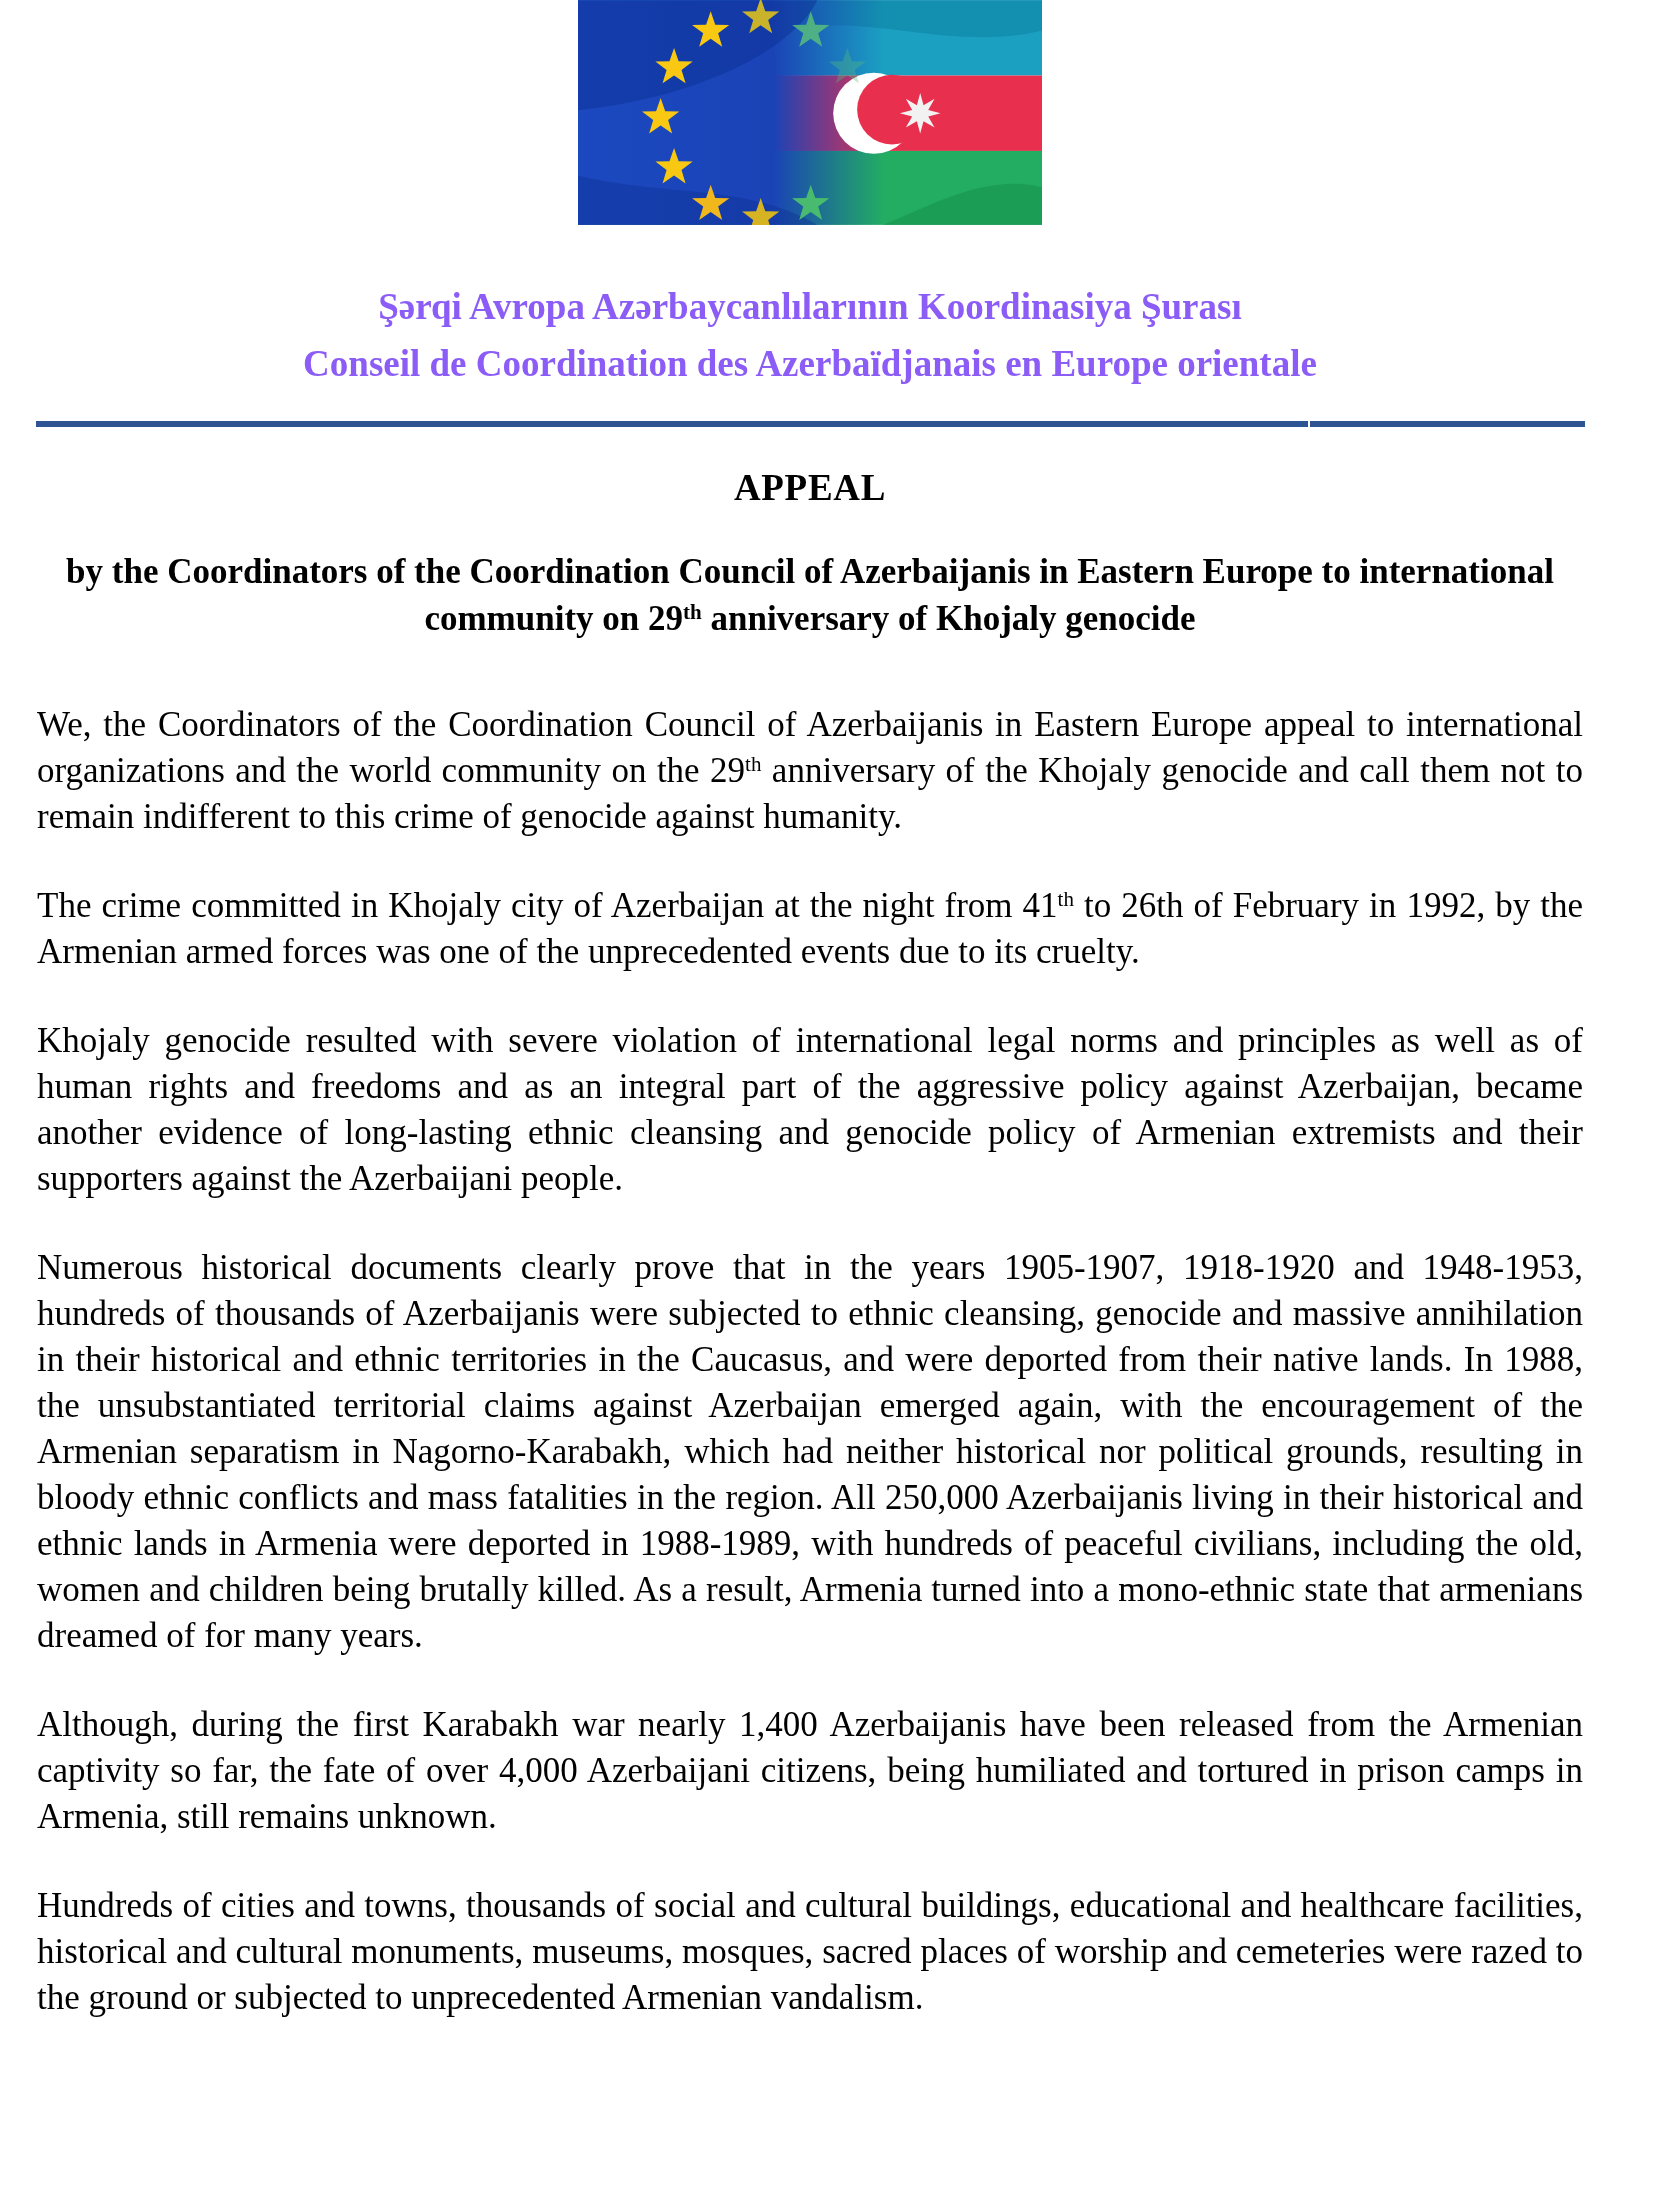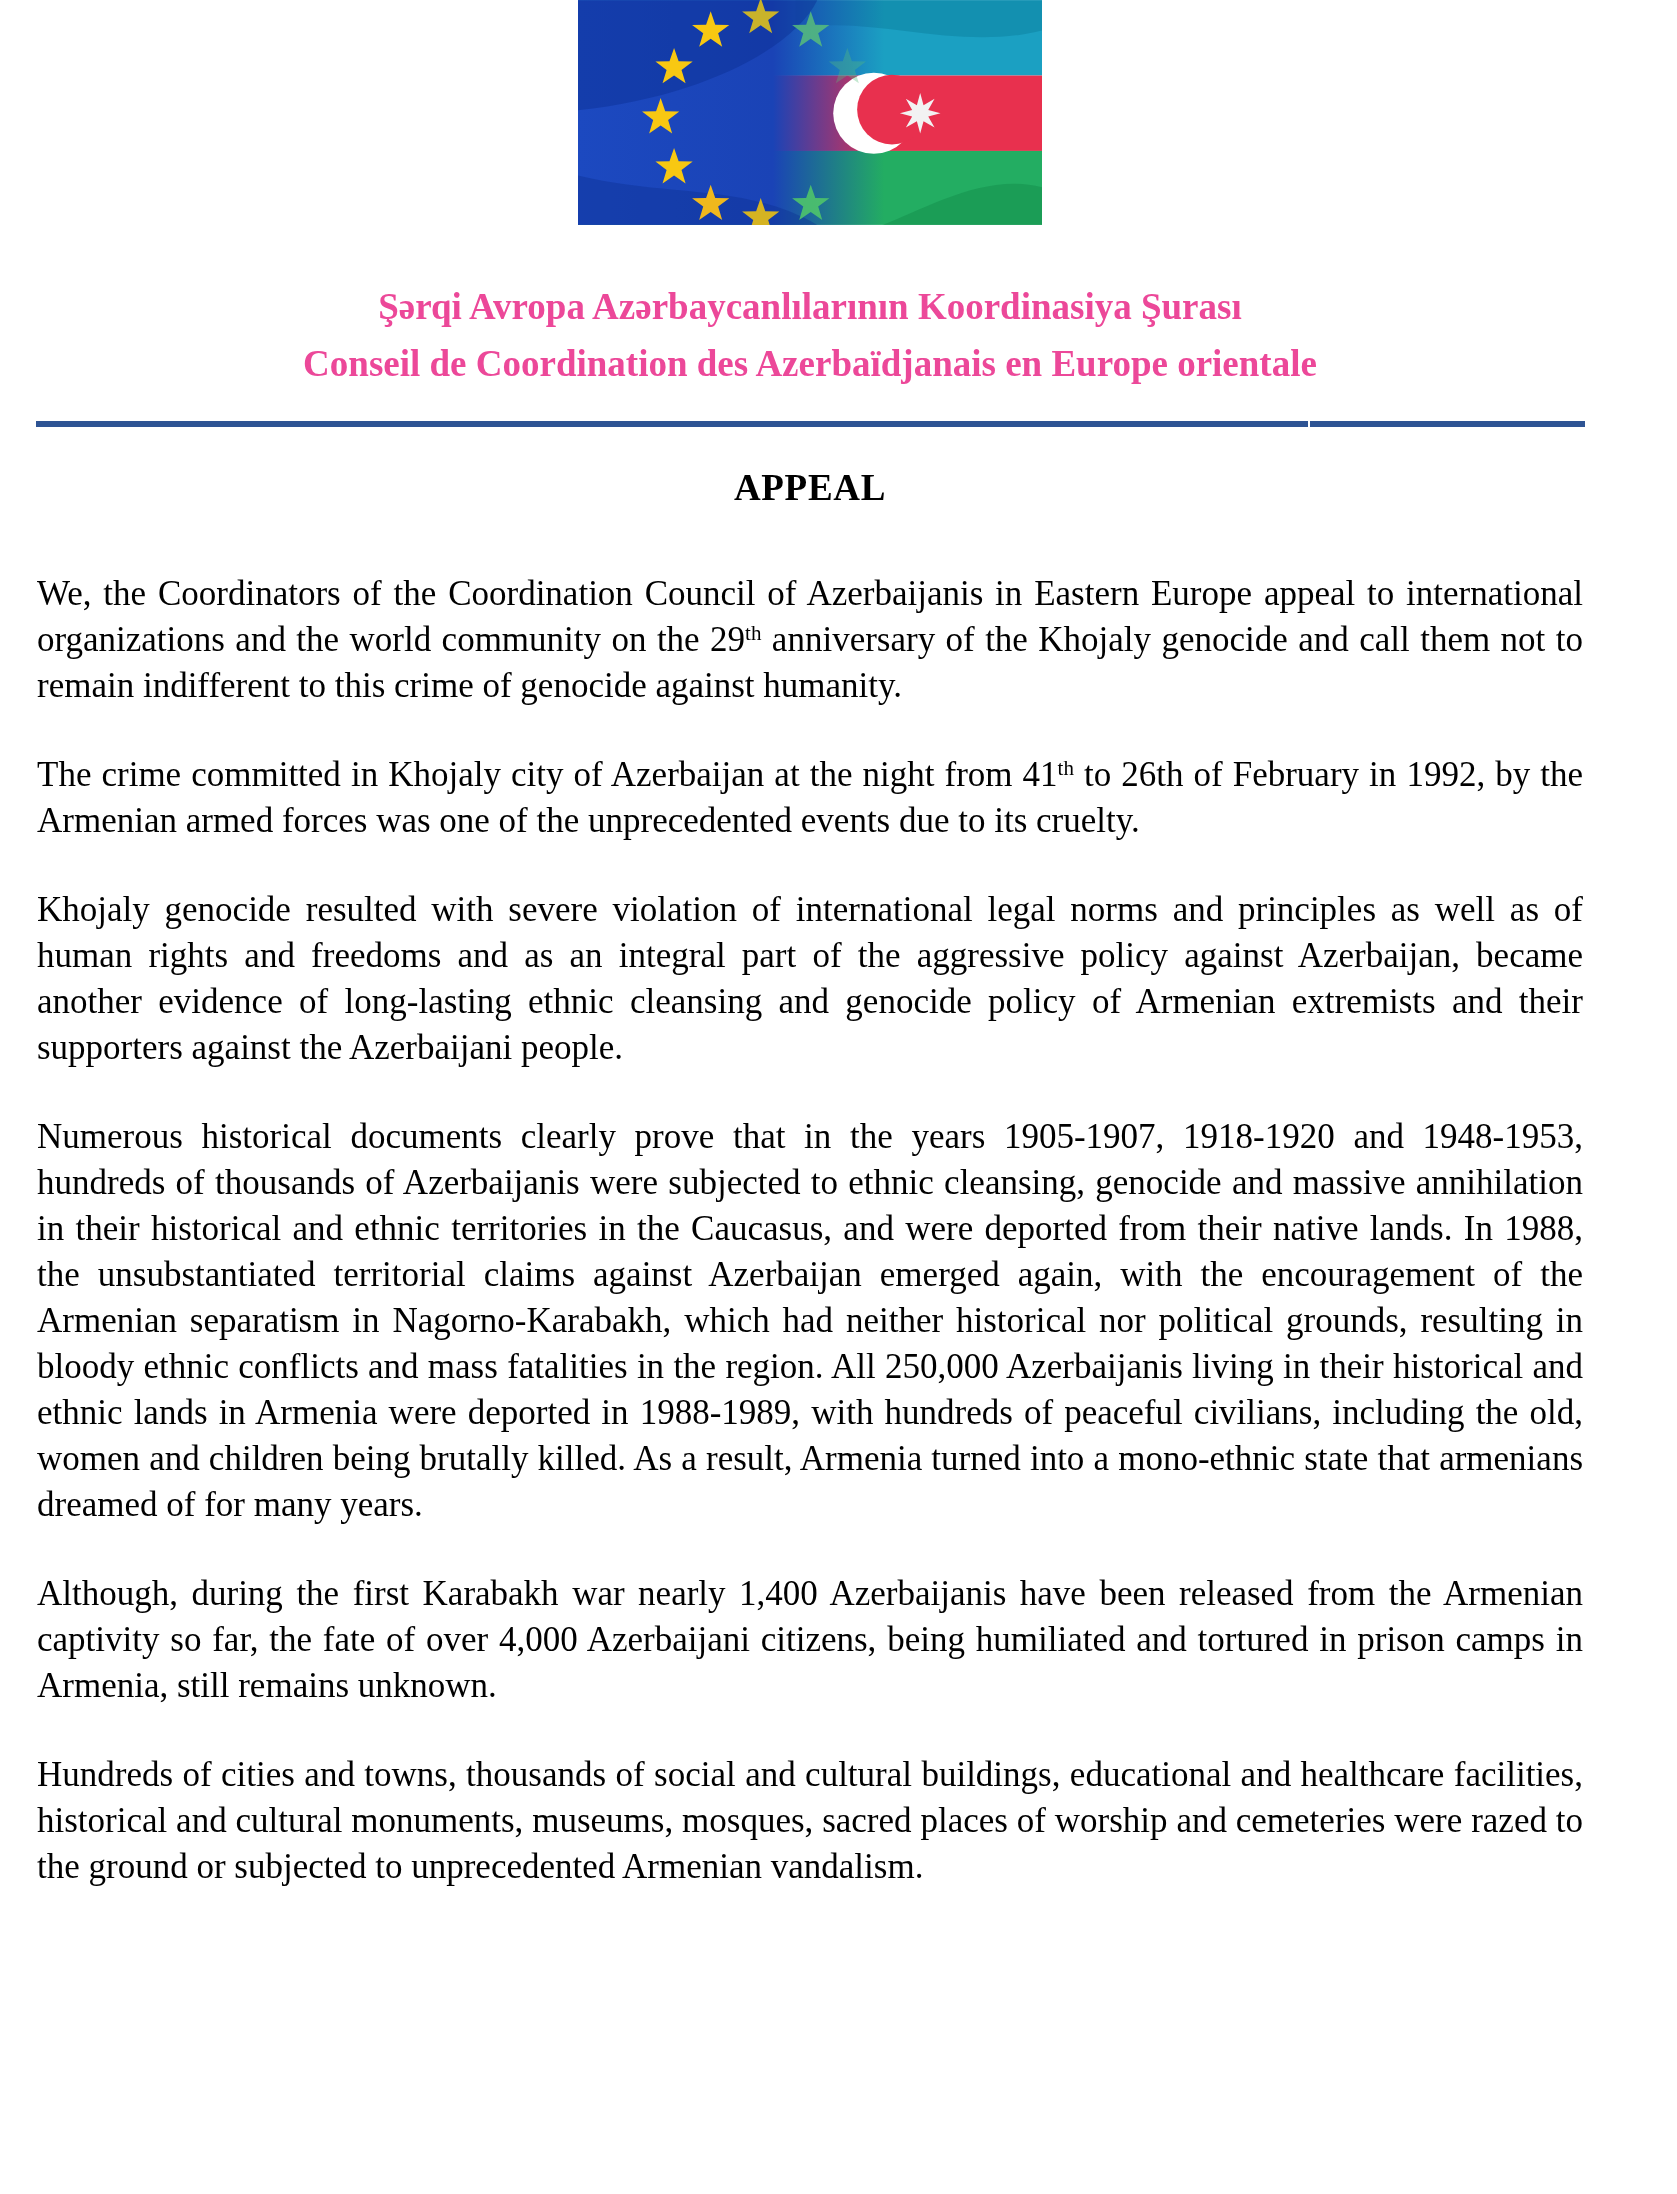--- a/index.html
+++ b/index.html
@@ -21,21 +21,21 @@
     font-size: 0;
     line-height: 0;
   }
   .flag-svg { width: 464px; height: 225px; }
   .org-names {
     margin-top: 53px;
     text-align: center;
     font-weight: bold;
     font-size: 37px;
     line-height: 57px;
-    color: #ec4899;
+    color: #8b5cf6;
   }
   .rule {
     position: relative;
     margin: 29px 0 0 -1.5px;
     width: 1549px;
     height: 5.9px;
     background: #2e5494;
   }
   .rule-seam {
     position: absolute;
@@ -133,20 +133,21 @@
       <div>Şərqi Avropa Azərbaycanlılarının Koordinasiya Şurası</div>
       <div>Conseil de Coordination des Azerbaïdjanais en Europe orientale</div>
     </div>
 
     <div class="rule">
       <div class="rule-seam"></div>
     </div>
 
     <div class="doc-title">APPEAL</div>
 
+    <div class="doc-subtitle"><span>by the Coordinators of the Coordination Council of Azerbaijanis in Eastern Europe to international community on 29</span><sup class="sp">th</sup><span> anniversary of Khojaly genocide</span></div>
 
     <div class="body-text">
       <p class="first"><span>We, the Coordinators of the Coordination Council of Azerbaijanis in Eastern Europe appeal to international organizations and the world community on the 29</span><sup class="sp">th</sup><span> anniversary of the Khojaly genocide and call them not to remain indifferent to this crime of genocide against humanity.</span></p>
       <p><span>The crime committed in Khojaly city of Azerbaijan at the night from 41</span><sup class="sp">th</sup><span> to 26th of February in 1992, by the Armenian armed forces was one of the unprecedented events due to its cruelty.</span></p>
       <p><span>Khojaly genocide resulted with severe violation of international legal norms and principles as well as of human rights and freedoms and as an integral part of the aggressive policy against Azerbaijan, became another evidence of long-lasting ethnic cleansing and genocide policy of Armenian extremists and their supporters against the Azerbaijani people.</span></p>
       <p><span>Numerous historical documents clearly prove that in the years 1905-1907, 1918-1920 and 1948-1953, hundreds of thousands of Azerbaijanis were subjected to ethnic cleansing, genocide and massive annihilation in their historical and ethnic territories in the Caucasus, and were deported from their native lands. In 1988, the unsubstantiated territorial claims against Azerbaijan emerged again, with the encouragement of the Armenian separatism in Nagorno-Karabakh, which had neither historical nor political grounds, resulting in bloody ethnic conflicts and mass fatalities in the region. All 250,000 Azerbaijanis living in their historical and ethnic lands in Armenia were deported in 1988-1989, with hundreds of peaceful civilians, including the old, women and children being brutally killed. As a result, Armenia turned into a mono-ethnic state that armenians dreamed of for many years.</span></p>
       <p><span>Although, during the first Karabakh war nearly 1,400 Azerbaijanis have been released from the Armenian captivity so far, the fate of over 4,000 Azerbaijani citizens, being humiliated and tortured in prison camps in Armenia, still remains unknown.</span></p>
       <p><span>Hundreds of cities and towns, thousands of social and cultural buildings, educational and healthcare facilities, historical and cultural monuments, museums, mosques, sacred places of worship and cemeteries were razed to the ground or subjected to unprecedented Armenian vandalism.</span></p>
     </div>
 

